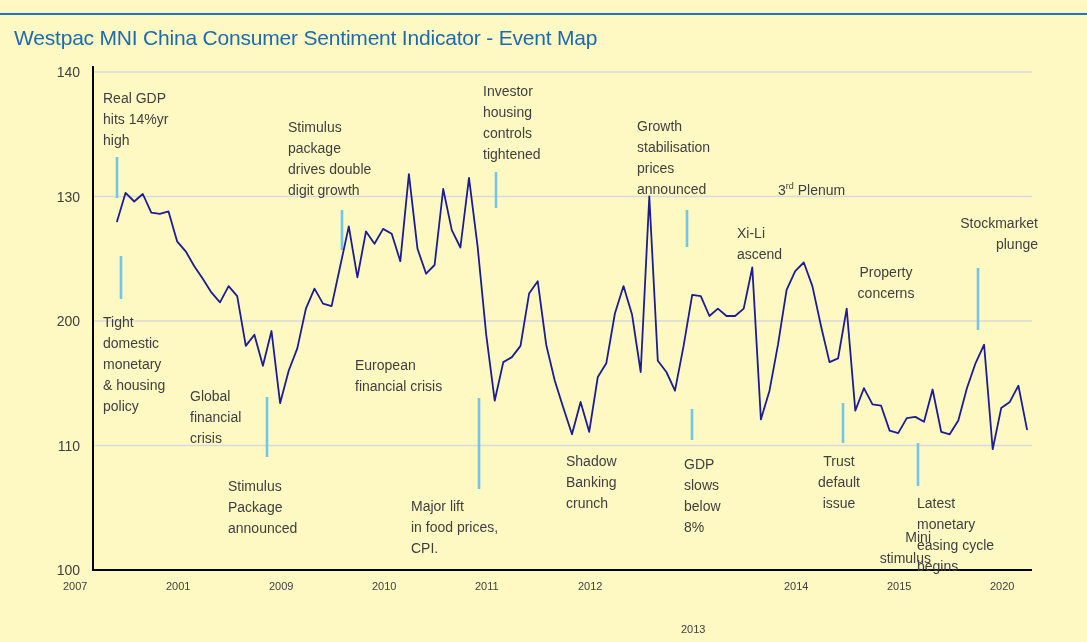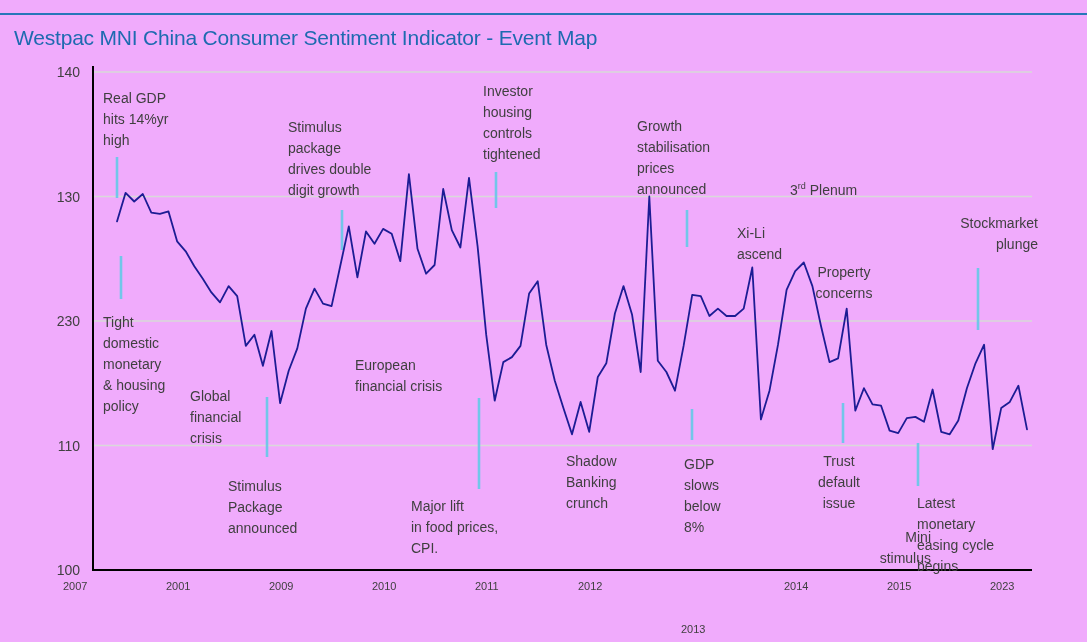--- a/index.html
+++ b/index.html
@@ -1,16 +1,16 @@
 <!DOCTYPE html>
 <html><head>
 <meta charset="utf-8">
 <style>
   html,body{margin:0;padding:0;background:#ffffff;}
-  .page{position:relative;width:1087px;height:642px;background:#f0abfc;
+  .page{position:relative;width:1087px;height:642px;background:#fef9c3;
         font-family:"Liberation Sans",sans-serif;overflow:hidden;}
   .top-rule{position:absolute;left:0;top:13px;width:1087px;height:2px;background:#2776b9;}
   .chart-title{position:absolute;left:14px;top:26px;margin:0;font-size:21px;font-weight:normal;
         color:#1e6ab0;letter-spacing:-0.2px;white-space:nowrap;}
   .plot-svg{position:absolute;left:0;top:0;}
   .ylab{position:absolute;width:40px;text-align:right;font-size:14px;color:#404040;line-height:14px;}
   .xlab{position:absolute;width:60px;text-align:left;font-size:11px;color:#404040;line-height:15px;}
   .ann{position:absolute;font-size:14px;line-height:21px;color:#3f3f3f;white-space:pre;}
   .ann.center{text-align:center;transform:translateX(-50%);}
   .ann.right{text-align:right;transform:translateX(-100%);}
@@ -43,35 +43,35 @@
         <line x1="918" x2="918" y1="443" y2="486" stroke="#72c6e9" stroke-width="2.6"></line>
         <line x1="978" x2="978" y1="268" y2="330" stroke="#72c6e9" stroke-width="2.6"></line>
       </g>
     <path id="axes" d="M93 66 V570 H1032" fill="none" stroke="#000000" stroke-width="2"></path>
     <polyline id="series-line" fill="none" stroke="#1c1c94" stroke-width="1.8" stroke-linejoin="round" stroke-linecap="round" points="117.0,221.4 125.6,192.8 134.2,201.5 142.8,194.0 151.3,212.7 159.9,213.9 168.5,211.4 177.1,241.3 185.7,251.3 194.3,266.2 202.8,278.7 211.4,292.4 220.0,302.3 228.6,286.1 237.2,296.1 245.8,345.9 254.4,334.7 262.9,365.8 271.5,331.0 280.1,403.2 288.7,370.8 297.3,348.4 305.9,308.6 314.5,288.6 323.0,303.6 331.6,306.1 340.2,266.2 348.8,226.4 357.4,277.4 366.0,231.4 374.5,243.8 383.1,228.9 391.7,233.8 400.3,261.2 408.9,174.1 417.5,248.8 426.1,273.7 434.6,265.0 443.2,189.0 451.8,230.1 460.4,247.5 469.0,177.8 477.6,246.3 486.2,334.7 494.7,400.7 503.3,362.1 511.9,357.1 520.5,345.9 529.1,293.6 537.7,281.2 546.2,344.7 554.8,380.8 563.4,408.1 572.0,434.3 580.6,401.9 589.2,431.8 597.8,377.0 606.3,363.3 614.9,313.5 623.5,286.1 632.1,314.8 640.7,372.0 649.3,196.5 657.8,360.8 666.4,372.0 675.0,390.7 683.6,345.9 692.2,294.9 700.8,296.1 709.4,316.0 717.9,308.6 726.5,316.0 735.1,316.0 743.7,308.6 752.3,267.5 760.9,419.4 769.5,390.7 778.0,344.7 786.6,289.9 795.2,271.2 803.8,262.5 812.4,286.1 821.0,326.0 829.5,362.1 838.1,358.4 846.7,308.6 855.3,410.6 863.9,388.2 872.5,404.4 881.1,405.7 889.6,430.6 898.2,433.1 906.8,418.1 915.4,416.9 924.0,421.8 932.6,389.5 941.2,431.8 949.7,434.3 958.3,420.6 966.9,388.2 975.5,363.3 984.1,344.7 992.7,449.2 1001.2,408.1 1009.8,401.9 1018.4,385.7 1027.0,429.3"></polyline>
   </svg>
 
   <div id="ylabels">
       <div class="ylab" style="left: 40px; top: 65px;">140</div>
       <div class="ylab" style="left: 40px; top: 189.5px;">130</div>
-      <div class="ylab" style="left: 40px; top: 314px;">230</div>
+      <div class="ylab" style="left: 40px; top: 314px;">200</div>
       <div class="ylab" style="left: 40px; top: 438.5px; text-align: right;">110</div>
       <div class="ylab" style="left: 40px; top: 563px;">100</div>
     </div>
   <div id="xlabels">
       <div class="xlab" style="left: 63px; top: 579px;">2007</div>
       <div class="xlab" style="left: 166px; top: 579px;">2001</div>
       <div class="xlab" style="left: 269px; top: 579px;">2009</div>
       <div class="xlab" style="left: 372px; top: 579px;">2010</div>
       <div class="xlab" style="left: 475px; top: 579px;">2011</div>
       <div class="xlab" style="left: 578px; top: 579px;">2012</div>
       <div class="xlab" style="left: 681px; top: 579px; margin-top: 43px;">2013</div>
       <div class="xlab" style="left: 784px; top: 579px;">2014</div>
       <div class="xlab" style="left: 887px; top: 579px;">2015</div>
-      <div class="xlab" style="left: 990px; top: 579px;">2023</div>
+      <div class="xlab" style="left: 990px; top: 579px;">2020</div>
     </div>
   <div id="annotations">
       <div class="ann" style="left: 103px; top: 88px;">Real GDP
 hits 14%yr
 high</div>
       <div class="ann" style="left: 103px; top: 312px;">Tight
 domestic
 monetary
 &amp; housing
 policy</div>
@@ -100,25 +100,25 @@
       <div class="ann" style="left: 637px; top: 116px;">Growth
 stabilisation
 prices
 announced</div>
       <div class="ann" style="left: 684px; top: 454px;">GDP
 slows
 below
 8%</div>
       <div class="ann" style="left: 737px; top: 223px;">Xi-Li
 ascend</div>
-      <div class="ann" style="left: 778px; top: 180px; margin-left: 12px;"><span>3</span><sup>rd</sup><span> Plenum</span></div>
+      <div class="ann" style="left: 778px; top: 180px;"><span>3</span><sup>rd</sup><span> Plenum</span></div>
       <div class="ann center" style="left: 839px; top: 451px;">Trust
 default
 issue</div>
-      <div class="ann center" style="left: 844px; top: 262px;">Property
+      <div class="ann center" style="left: 886px; top: 262px;">Property
 concerns</div>
       <div class="ann right" style="left: 885px; top: 527px; margin-left: 46px;">Mini
 stimulus</div>
       <div class="ann" style="left: 917px; top: 493px;">Latest
 monetary
 easing cycle
 begins</div>
       <div class="ann right" style="left: 1038px; top: 213px;">Stockmarket
 plunge</div>
     </div>

